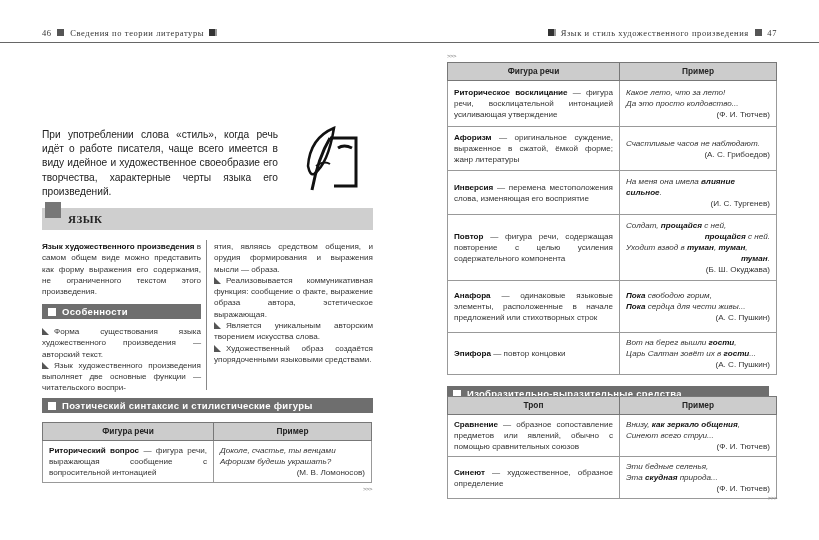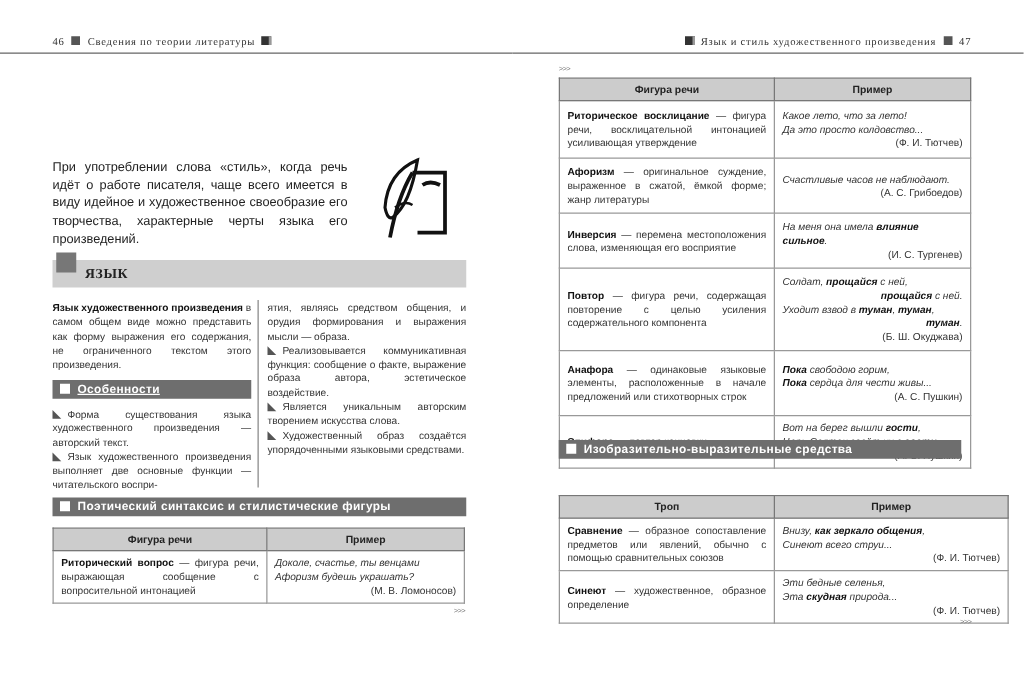--- a/index.html
+++ b/index.html
@@ -108,34 +108,34 @@
 
   <div class="lang-bar">
     <span class="sq"></span>
     <span class="label">ЯЗЫК</span>
   </div>
 
   <div class="col" style="left:42px; top:241px; width:159px;">
     <b>Язык художественного произведения</b><span> в самом общем виде можно представить как форму выражения его содержания, не ограниченного текстом этого произведения.</span>
   </div>
 
-  <div class="dark-bar" style="left:42px; top:304px; width:159px;text-decoration:underline;">
+  <div class="dark-bar" style="left:42px; top:304px; width:159px;">
     <span class="sq"></span><span>Особенности</span>
   </div>
 
   <div class="col" style="left:42px; top:326px; width:159px;">
     <div class="bul">Форма существования языка художественного произведения — авторский текст.</div>
     <div class="bul">Язык художественного произведения выполняет две основные функции — читательского воспри-</div>
   </div>
 
   <div class="col-divider"></div>
 
   <div class="col" style="left:214px; top:241px; width:159px;">
     <div>ятия, являясь средством общения, и орудия формирования и выражения мысли — образа.</div>
-    <div class="bul">Реализовывается коммуникативная функция: сообщение о факте, выражение образа автора, эстетическое воздействие.</div>
+    <div class="bul">Реализовывается коммуникативная функция: сообщение о факте, выражение образа автора, эстетическое выражающая.</div>
     <div class="bul">Является уникальным авторским творением искусства слова.</div>
     <div class="bul">Художественный образ создаётся упорядоченными языковыми средствами.</div>
   </div>
 
   <div class="dark-bar" style="left:42px; top:398px; width:331px;">
     <span class="sq"></span><span>Поэтический синтаксис и стилистические фигуры</span>
   </div>
 
   <table class="fig" style="left:42px; top:422px; width:330px;">
     <tbody>
@@ -218,25 +218,25 @@
       <td class="term"><b>Эпифора</b><span> — повтор концовки</span></td>
       <td class="ex">
         <span class="line">Вот на берег вышли <b>гости</b>,</span>
         <span class="line">Царь Салтан зовёт их в <b>гости</b>...</span>
         <span class="author">(А. С. Пушкин)</span>
       </td>
     </tr>
   </tbody>
     </table>
 
-  <div class="dark-bar" style="left:37px; top:352px; width:322px;">
+  <div class="dark-bar" style="left:37px; top:386px; width:322px;">
     <span class="sq"></span><span>Изобразительно-выразительные средства</span>
   </div>
 
-  <table class="fig" style="left:37px; top:396px; width:360px;">
+  <table class="fig" style="left:37px; top:396px; width:330px;">
     <tbody>
         <tr>
       <th style="width:172px;">Троп</th>
       <th>Пример</th>
     </tr>
     <tr style="height:42px;">
       <td class="term"><b>Сравнение</b><span> — образное сопоставление предметов или явлений, обычно с помощью сравнительных союзов</span></td>
       <td class="ex">
         <span class="line">Внизу, <b>как зеркало общения</b>,</span>
         <span class="line">Синеют всего струи...</span>

